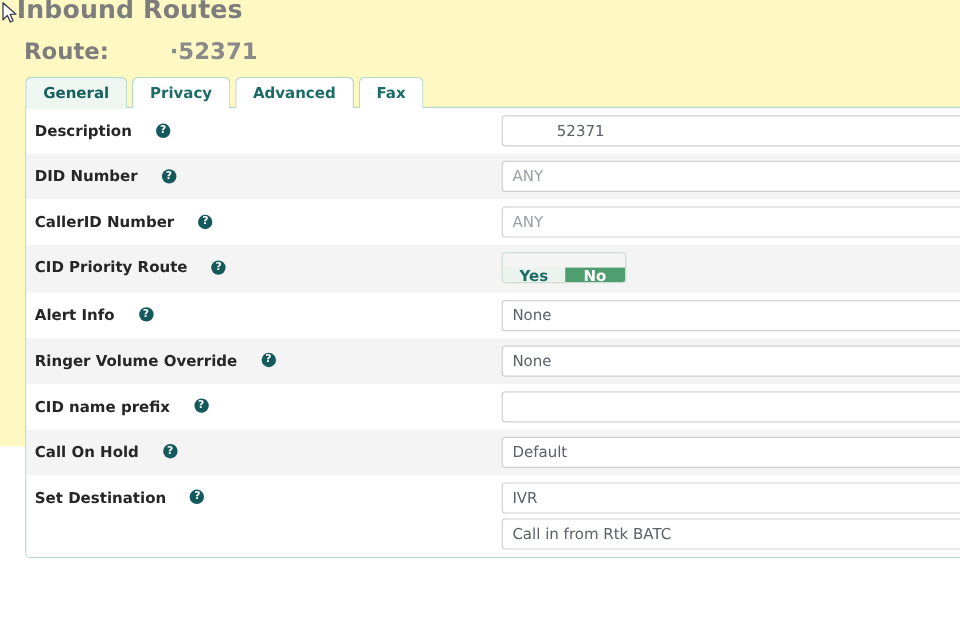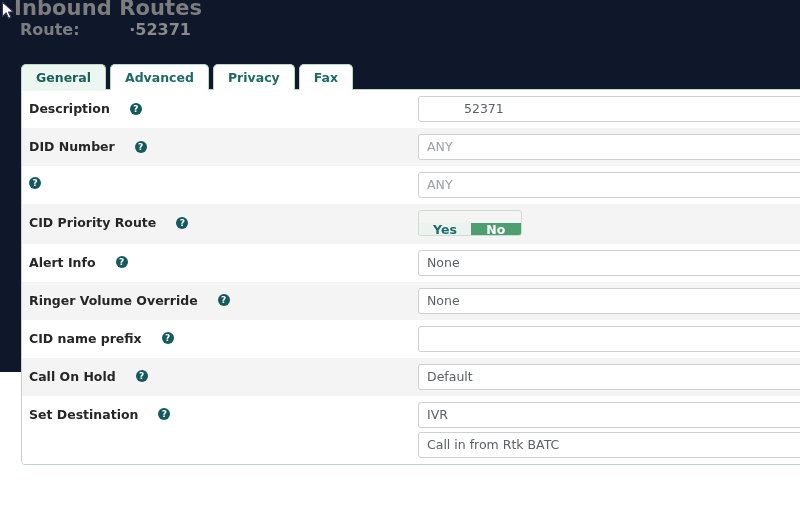--- a/index.html
+++ b/index.html
@@ -10,41 +10,41 @@
     height: 528px;
     overflow: hidden;
     background: #ffffff;
     font-family: "DejaVu Sans", sans-serif;
   }
 
   #app {
     position: relative;
     width: 800px;
     height: 372px;
-    background: #0f172a;
+    background: #fef9c3;
   }
 
   
   .page-title {
     position: absolute;
     left: 14px;
     top: -4px;
     font-size: 21px;
     font-weight: bold;
     color: #7d7d7d;
     letter-spacing: 0.1px;
     white-space: nowrap;
   }
 
   
   .route-line {
     position: absolute;
     left: 20px;
-    top: 20px;
-    font-size: 16px;
+    top: 32px;
+    font-size: 19px;
     font-weight: bold;
     color: #7d7d7d;
     white-space: nowrap;
   }
   .route-label { display: inline-block; }
   .route-value {
     display: inline-block;
     margin-left: 44px;
     color: #8a8a8a;
   }
@@ -212,22 +212,22 @@
 
   <div class="page-title">Inbound Routes</div>
 
   <div class="route-line">
     <span class="route-label">Route:</span>
     <span class="route-value">·52371</span>
   </div>
 
   <div class="tabstrip" id="tabstrip">
       <div class="tab active">General</div>
+      <div class="tab">Privacy</div>
       <div class="tab">Advanced</div>
-      <div class="tab">Privacy</div>
       <div class="tab">Fax</div>
     </div>
 
   <div class="panel" id="panel">
       <div class="form-row">
         <div class="row-label">
           <span>Description</span>
           <span class="help-icon">?</span>
         </div>
         <div class="row-control">
@@ -238,20 +238,21 @@
         <div class="row-label">
           <span>DID Number</span>
           <span class="help-icon">?</span>
         </div>
         <div class="row-control">
           <div class="field muted">ANY</div>
         </div>
       </div>
       <div class="form-row">
         <div class="row-label">
+          <span>CallerID Number</span>
           <span class="help-icon">?</span>
         </div>
         <div class="row-control">
           <div class="field muted">ANY</div>
         </div>
       </div>
       <div class="form-row alt">
         <div class="row-label">
           <span>CID Priority Route</span>
           <span class="help-icon">?</span>

